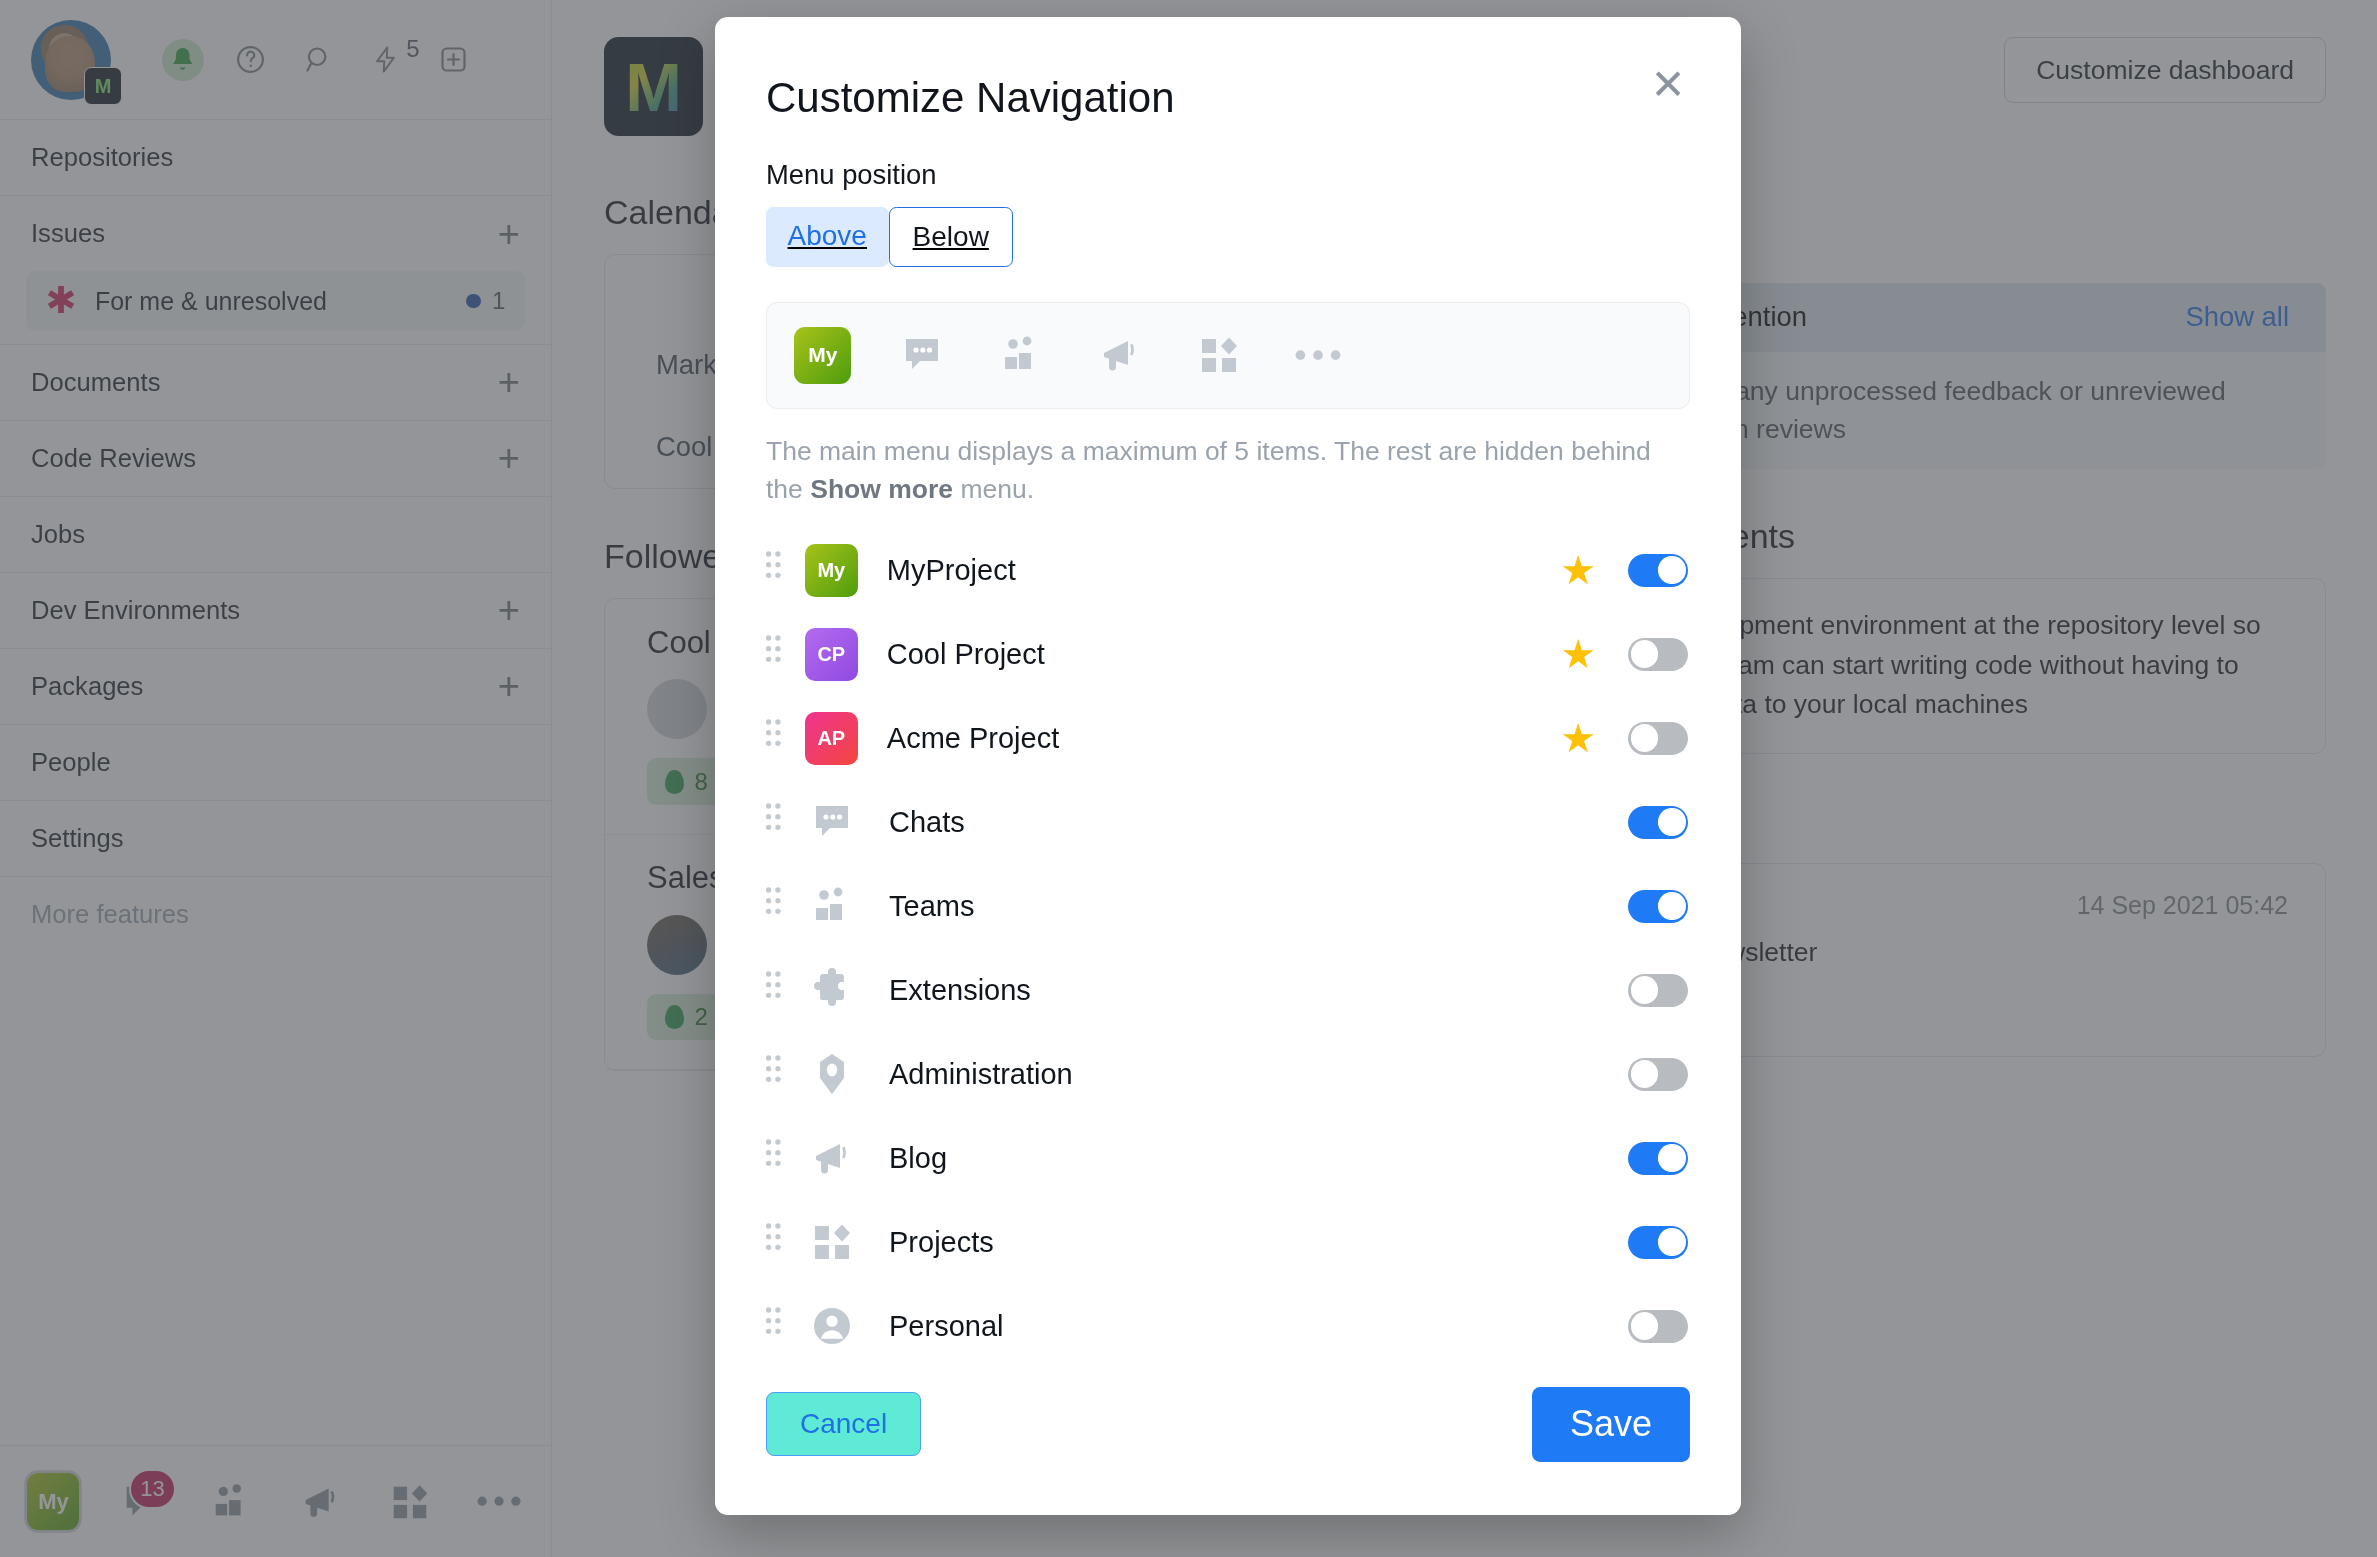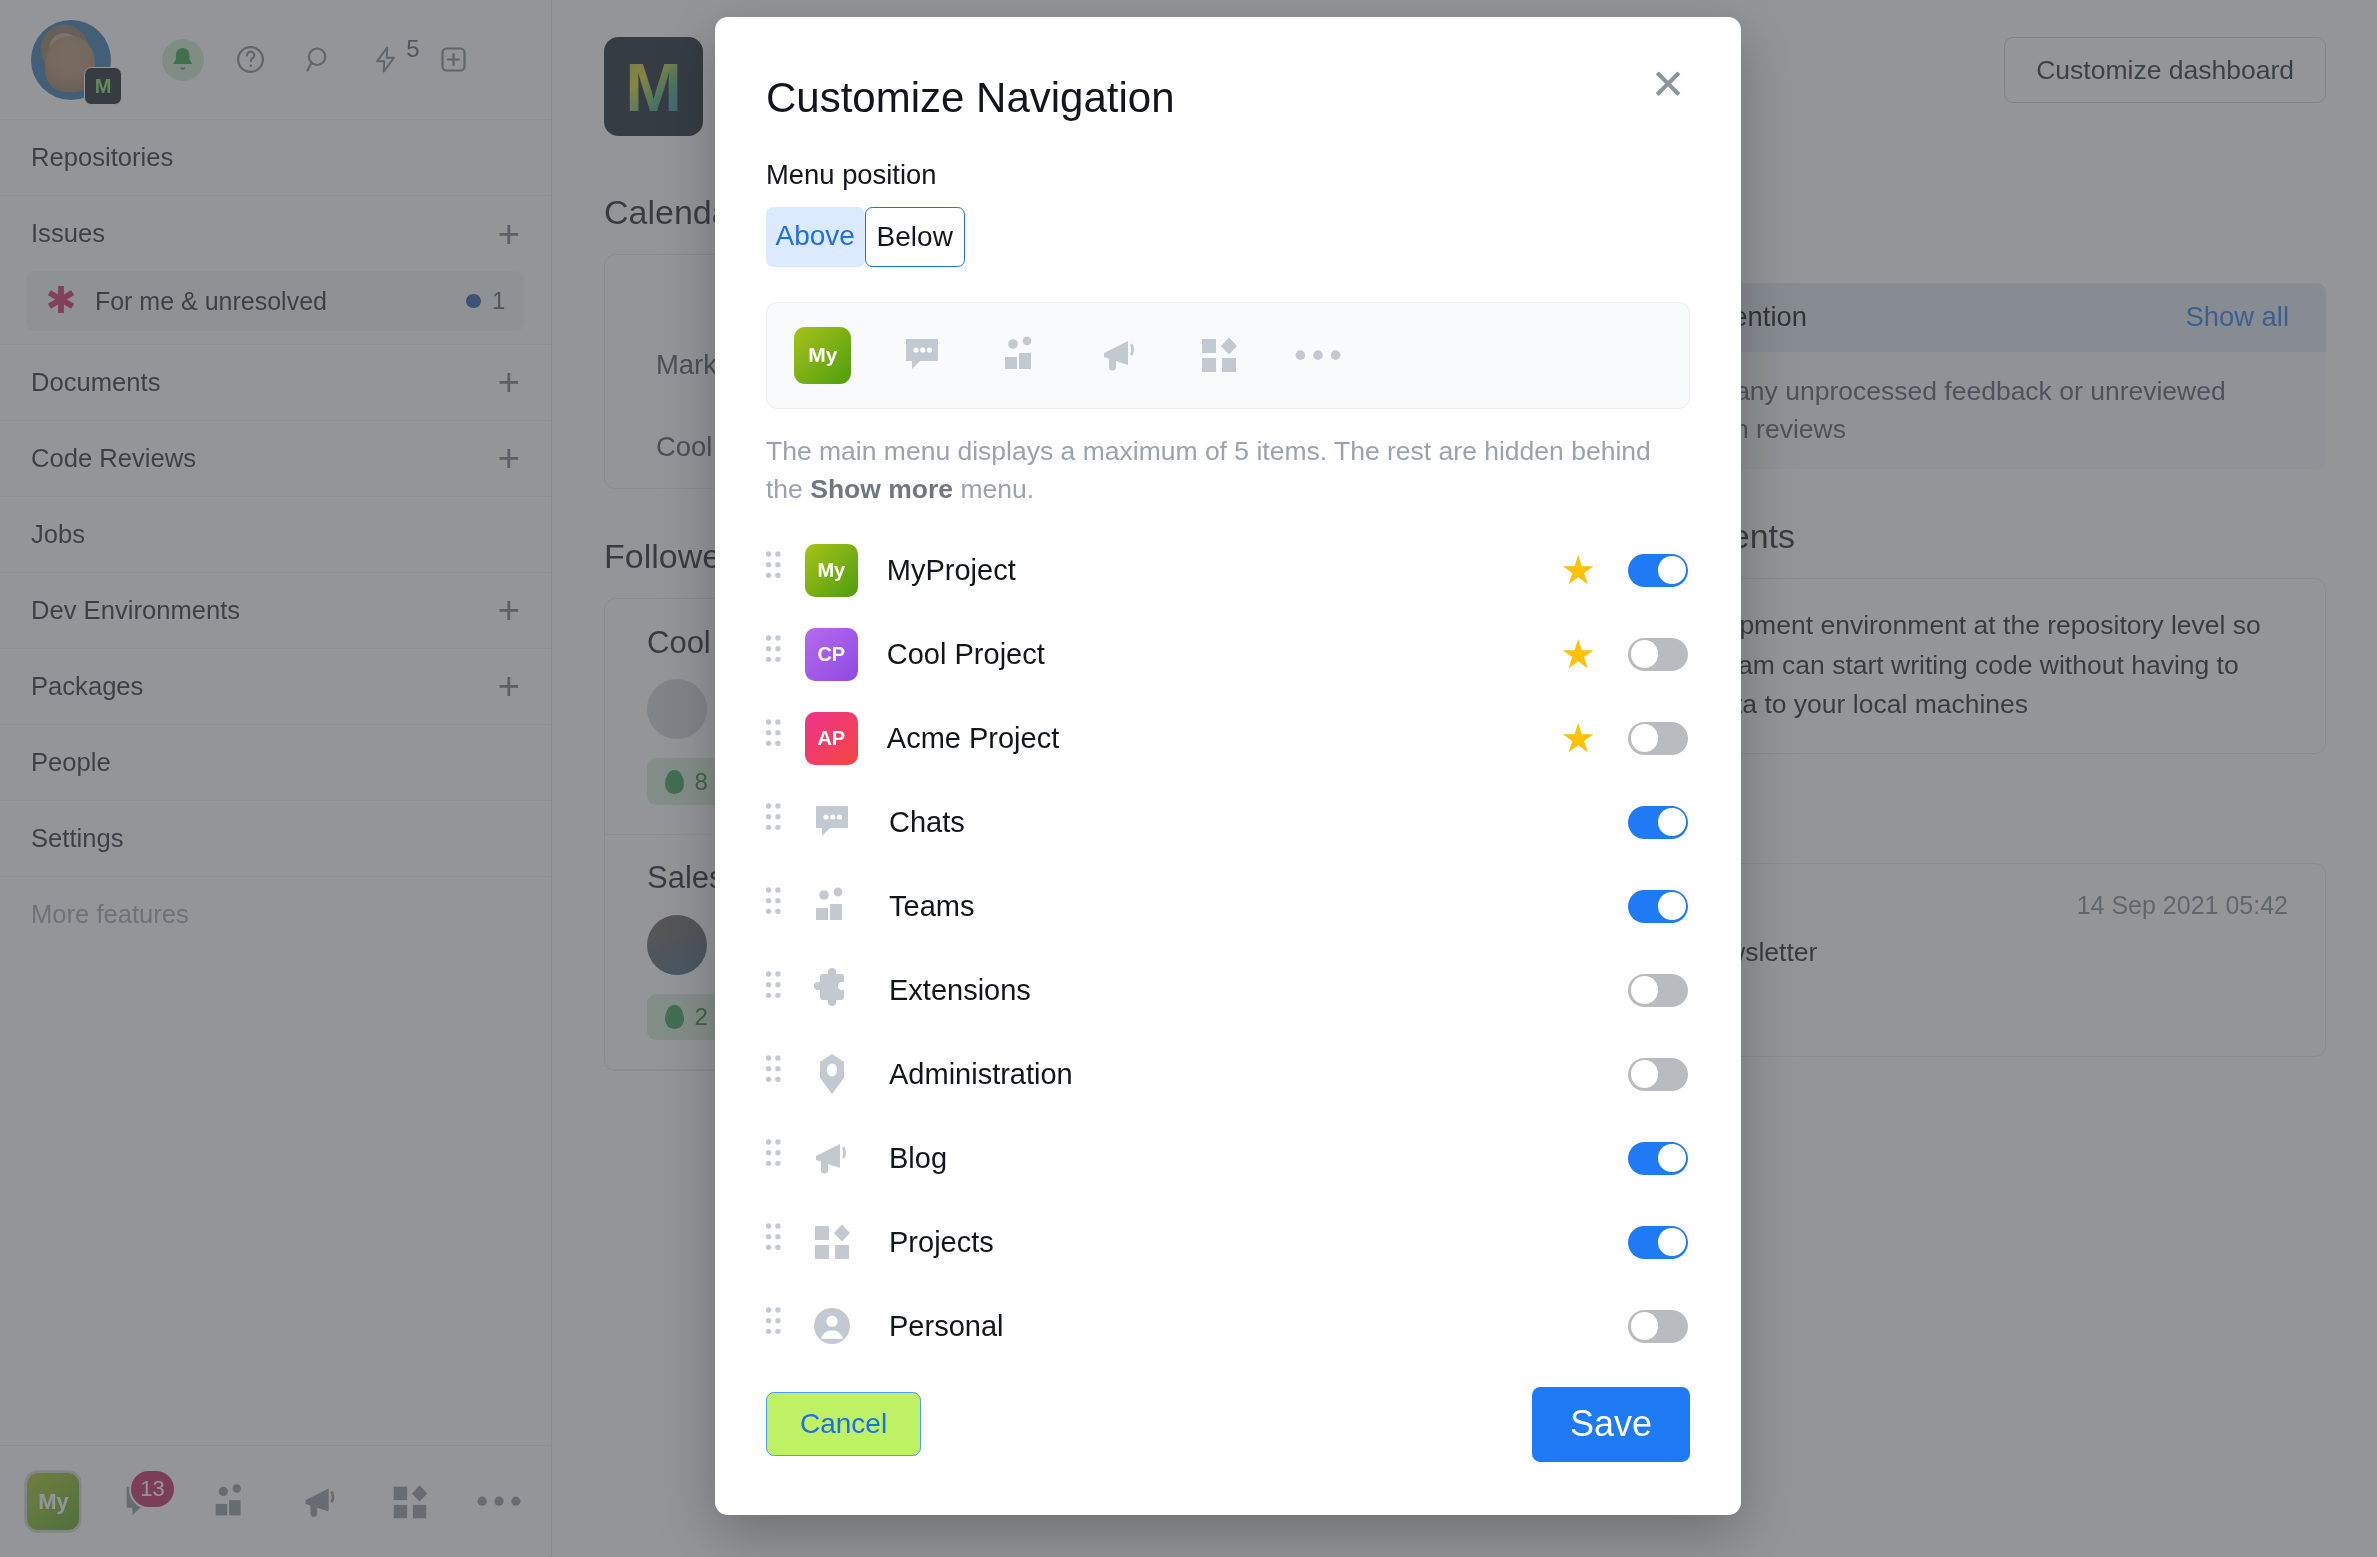--- a/index.html
+++ b/index.html
@@ -132,21 +132,21 @@
     background: #fff; border-radius: 12.8px; box-shadow: 0 18.3px 55px rgba(0,0,0,.25);
     display: flex; flex-direction: column;
   }
   .m-close {
     position: absolute; right: 51px; top: 46px; width: 44px; height: 44px;
     display: flex; align-items: center; justify-content: center; color: #8b949e;
     font-size: 42px; line-height: 1; font-weight: 300; cursor: pointer;
   }
   .m-title { font-size: 42px; color: #11161d; padding: 57px 51px 0; font-weight: 400; }
   .m-label { font-size: 27.4px; color: #11161d; padding: 37px 51px 0; }
-  .seg { display: flex; margin: 16.5px 51px 0; width: 199px; }
+  .seg { display: flex; margin: 16.5px 51px 0; width: 247px; text-decoration: underline; }
   .seg-btn {
     flex: 1; text-align: center; font-size: 28px; padding: 12.8px 0;
     border-radius: 7.3px; cursor: pointer;
   }
   .seg-btn.active { background: #dbeafe; color: #1f6fe5; }
   .seg-btn.inactive { background: #fff; color: #11161d; border: 1.8px solid #1f6fe5; }
 
   .preview {
     margin: 35px 51px 0; height: 117px; border: 0.9px solid #eaecef; border-radius: 11px;
     background: #f9fafb; display: flex; align-items: center; padding: 0 27.4px; gap: 42px;
@@ -177,21 +177,21 @@
   .star.empty { visibility: hidden; }
   .tgl { width: 60px; height: 33px; border-radius: 16.5px; position: relative; margin-right: 12.8px; cursor: pointer; }
   .tgl.on { background: #1f7af5; }
   .tgl.off { background: #b8bcc0; }
   .tgl .knob { position: absolute; top: 2.7px; width: 27.4px; height: 27.4px; border-radius: 50%; background: #fff; }
   .tgl.on .knob { right: 2.7px; }
   .tgl.off .knob { left: 2.7px; }
 
   .m-foot { padding: 18.3px 51px 53px; display: flex; justify-content: space-between; align-items: center; }
   .btn-cancel {
-    border: 1.8px solid #4b9bf8; color: #1f6fe5; background: #bef264; border-radius: 8.2px;
+    border: 1.8px solid #4b9bf8; color: #1f6fe5; background: #5eead4; border-radius: 8.2px;
     font-size: 28px; padding: 14.6px 33px; cursor: pointer;
   }
   .btn-save {
     background: #1f7af5; color: #fff; border: none; border-radius: 8.2px;
     font-size: 36px; padding: 16.5px 38px; cursor: pointer;
   }
 </style>
 </head>
 <body>
 

